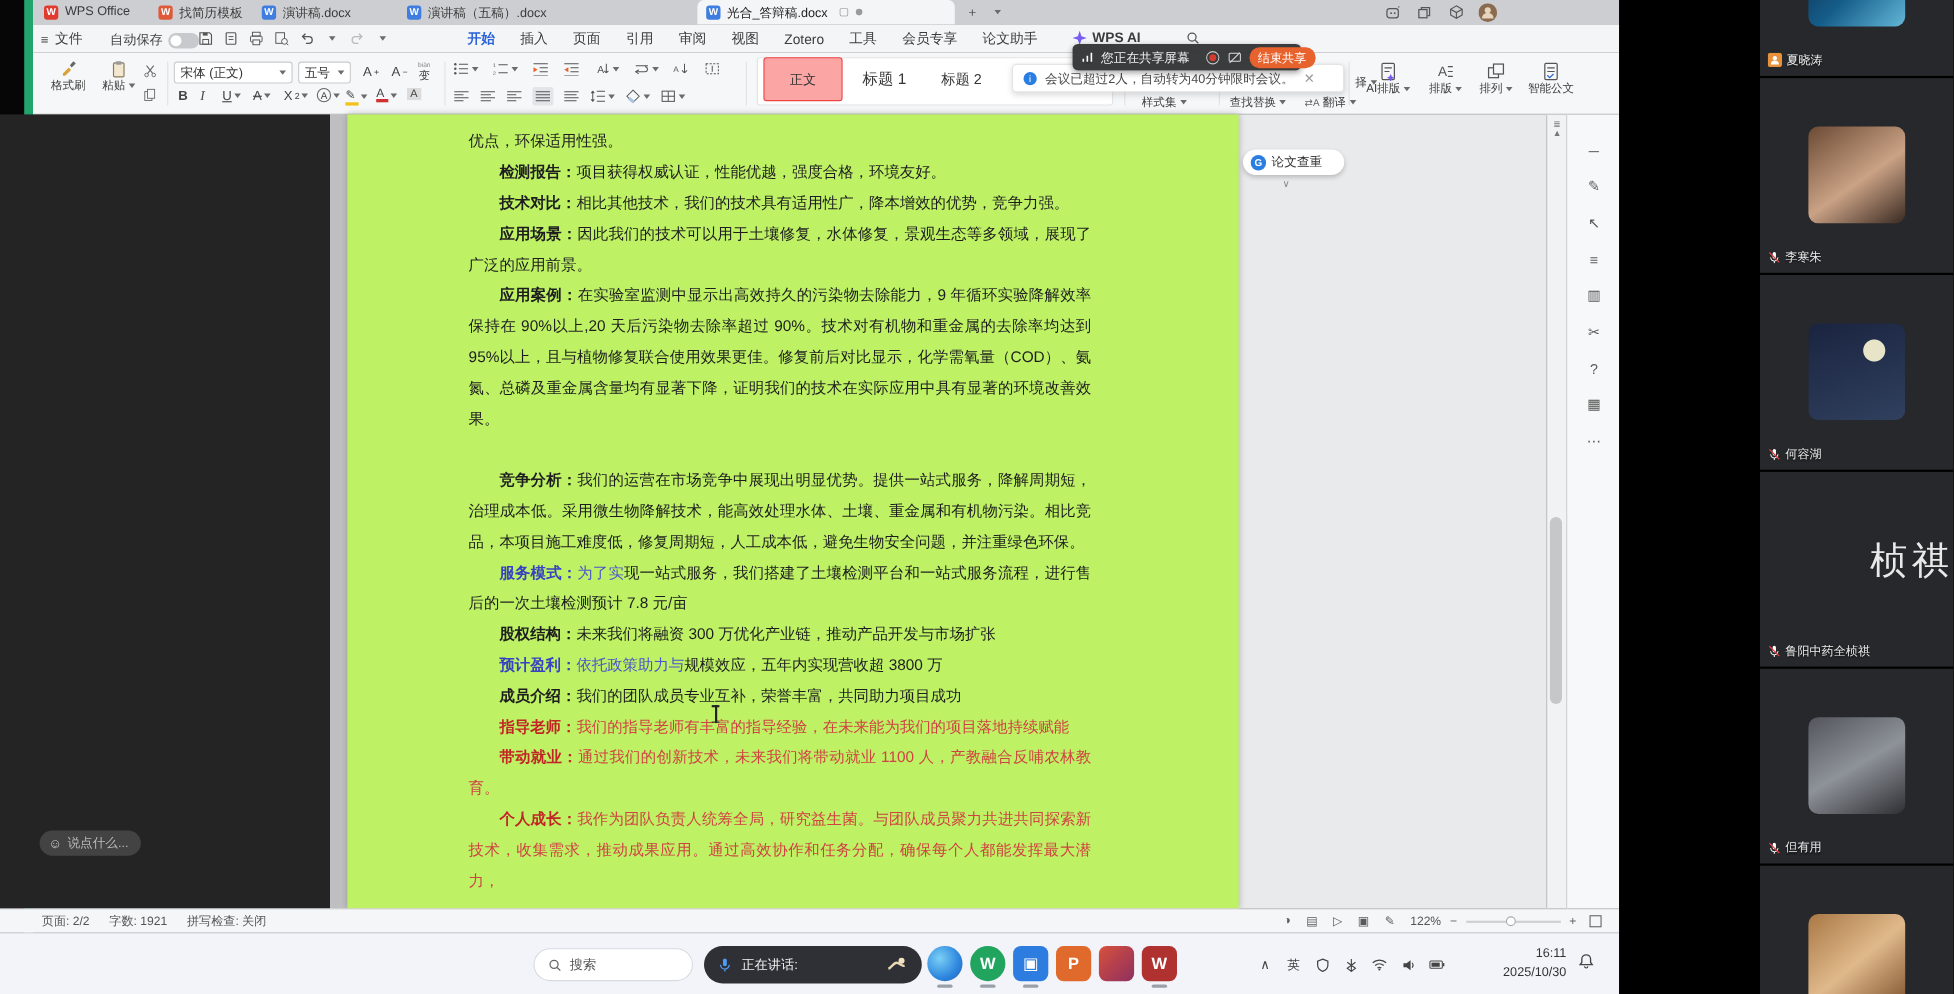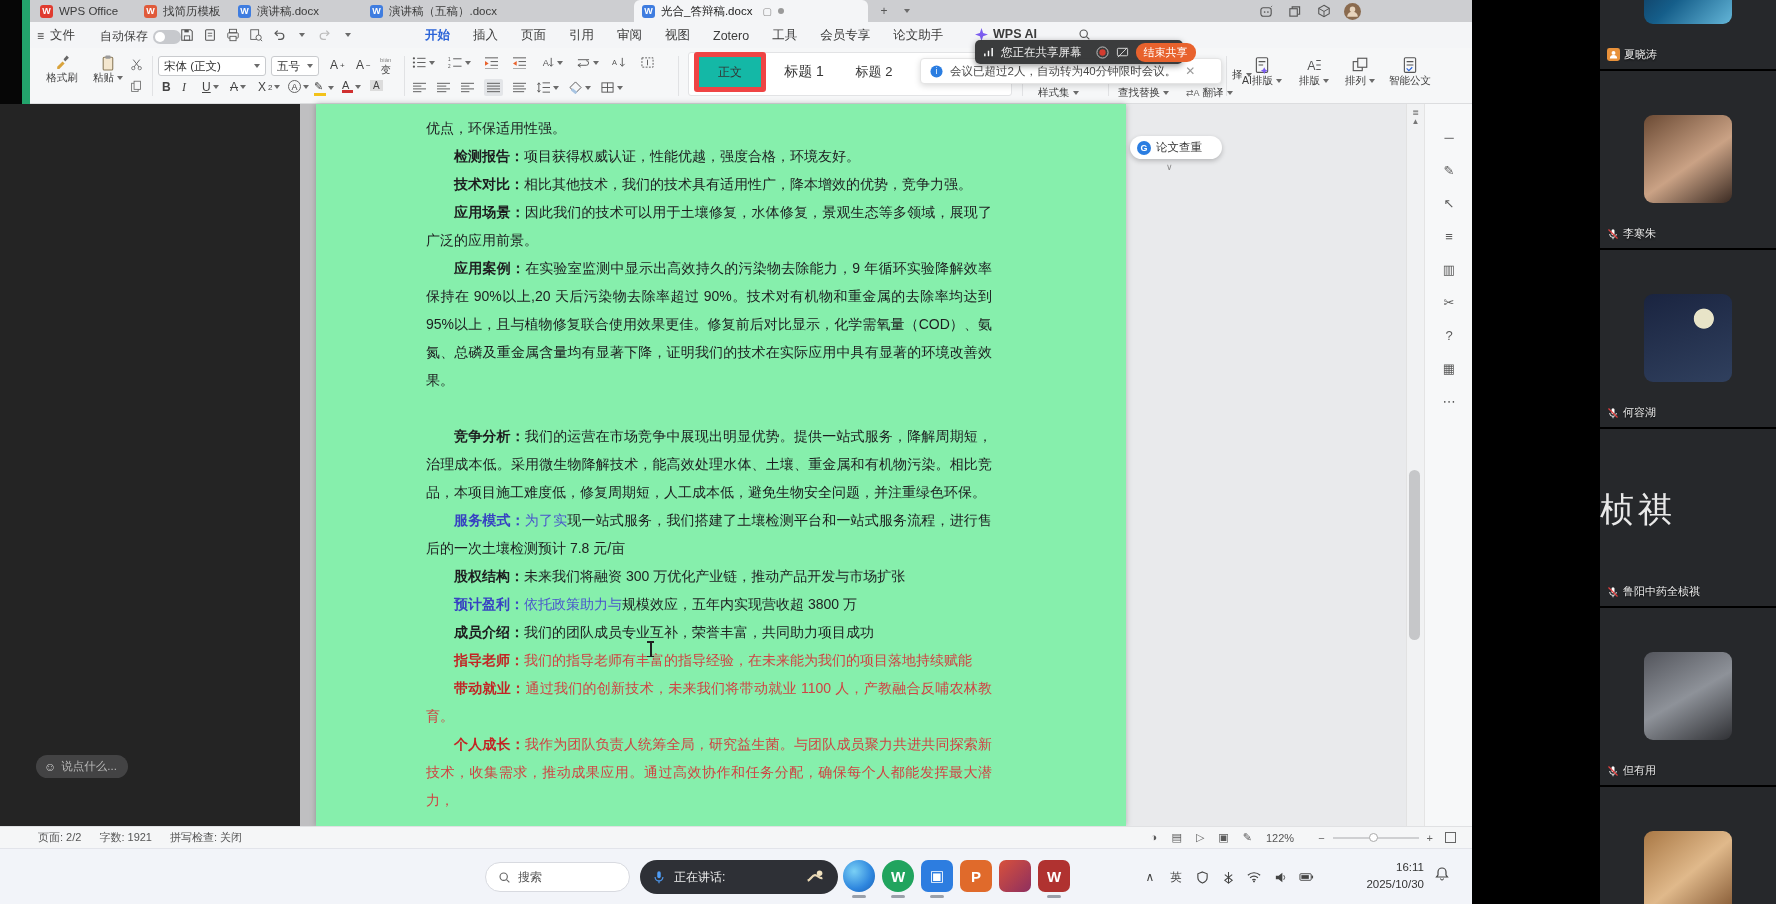--- a/index.html
+++ b/index.html
@@ -24,32 +24,32 @@
   .qicon{width:18px;height:18px;display:flex;align-items:center;justify-content:center;color:#555;}
   .dd{width:0;height:0;border-left:3.5px solid transparent;border-right:3.5px solid transparent;border-top:4px solid #6b6b6b;display:inline-block;}
   .du{width:0;height:0;border-left:3.5px solid transparent;border-right:3.5px solid transparent;border-bottom:4px solid #6b6b6b;display:inline-block;}
   
   #ribbon{left:30px;top:48px;width:1442px;height:56px;background:#f6f7f8;border-bottom:1px solid #dcdddf;}
   .rlabel{font-size:10.5px;color:#3d3d3d;white-space:nowrap;display:flex;align-items:center;gap:3px;}
   .rsel{position:absolute;height:20px;border:1px solid #c9cbce;border-radius:3px;background:#fff;display:flex;align-items:center;justify-content:space-between;padding:0 5px;font-size:11.5px;color:#333;}
   .vdiv{position:absolute;top:8px;width:1px;height:40px;background:#e1e2e4;}
   .fbtn{position:absolute;font-size:12px;color:#444;display:flex;align-items:center;gap:2px;}
   .styl{position:absolute;top:4px;height:40px;display:flex;flex-direction:column;align-items:center;justify-content:center;font-size:12px;color:#333;border-radius:3px;}
-  .styl.sel{border:5px solid #ef4444;background:#14b8a6;}
+  .styl.sel{border:1px solid #ef4444;background:#fca5a5;}
   
   #share-toast{left:947px;top:40px;width:208px;height:23px;background:rgba(48,49,51,.95);border-radius:5px;display:flex;align-items:center;gap:7px;padding:12px 8px;box-shadow:0 2px 6px rgba(0,0,0,.4);z-index:40;margin-left:28px;}
   #share-toast .t{color:#f0f0f0;font-size:11.5px;white-space:nowrap;}
   #end-share{background:#e8622d;color:#fff;font-size:11px;border-radius:9px;padding:2px 8px;white-space:nowrap;}
   #meeting-notice{left:920px;top:58px;width:302px;height:26px;background:#fff;border:1px solid #e4e4e4;border-radius:4px;box-shadow:0 2px 6px rgba(0,0,0,.15);display:flex;align-items:center;gap:7px;padding:0 9px;z-index:39;}
   #meeting-notice .t{font-size:11.5px;color:#4a4a4a;white-space:nowrap;}
   
   #canvas{left:30px;top:104px;width:1376px;height:722px;background:#e9eaec;}
   #canvas-dark{left:0;top:104px;width:300px;height:722px;background:#242424;}
   #canvas-sliver{left:300px;top:104px;width:16px;height:722px;background:#bfbfc1;}
-  #page{left:316px;top:104px;width:810px;height:722px;background:#86efac;box-shadow:0 0 6px rgba(0,0,0,.25);}
+  #page{left:316px;top:104px;width:810px;height:722px;background:#bef264;box-shadow:0 0 6px rgba(0,0,0,.25);}
   #doc{position:absolute;left:110px;top:10px;width:566px;font-family:"Liberation Serif","DejaVu Serif",serif;font-size:14px;line-height:28px;color:#1d1d1f;text-align:justify;}
   #doc p{margin:0;text-indent:2em;}
   #doc p.noind{text-indent:0;}
   #doc .b{font-weight:bold;}
   #doc .bb{font-weight:bold;color:#3742c2;}
   #doc .bl{color:#4a55cc;}
   #doc .rb{font-weight:bold;color:#c22525;}
   #doc .r{color:#d04343;}
   
   #vscroll{left:1406px;top:104px;width:18px;height:722px;background:#f1f2f3;border-left:1px solid #e2e2e2;}
@@ -70,21 +70,21 @@
   .appico{position:absolute;top:860px;width:32px;height:32px;border-radius:7px;display:flex;align-items:center;justify-content:center;color:#fff;font-weight:bold;font-size:15px;}
   .rundot{position:absolute;top:895px;width:14px;height:3px;border-radius:2px;background:#9aa0aa;}
   .tray{position:absolute;top:866px;height:22px;display:flex;align-items:center;justify-content:center;color:#444;font-size:12px;}
   #clock{position:absolute;left:1348px;top:859px;width:76px;text-align:right;font-size:11.5px;color:#333;line-height:17px;}
   
   #chat-bubble{left:36px;top:755px;width:92px;height:23px;background:rgba(70,70,72,.92);border-radius:12px;display:flex;align-items:center;gap:5px;padding:0 8px;color:#b9b9b9;font-size:11.5px;z-index:10;}
   
   #sidebar{left:1472px;top:0;width:304px;height:904px;background:#000;}
   .tile{position:absolute;left:128px;width:176px;height:177px;background:#26282b;overflow:hidden;}
   .avatar{position:absolute;left:44px;width:88px;height:88px;border-radius:9px;}
-  .tile .bigname{position:absolute;left:0;top:58px;width:176px;text-align:left;color:#e9e9e9;font-size:34px;letter-spacing:4px;}
+  .tile .bigname{position:absolute;left:0;top:58px;width:176px;text-align:right;color:#e9e9e9;font-size:34px;letter-spacing:4px;}
   .plabel{position:absolute;left:7px;bottom:7px;display:flex;align-items:center;gap:4px;max-width:164px;}
   .plabel .nm{color:#ececec;font-size:11px;white-space:nowrap;overflow:hidden;text-shadow:0 1px 2px rgba(0,0,0,.8);}
   
   #ibeam{left:646px;top:641px;width:9px;height:16px;z-index:50;}
   #ibeam div{position:absolute;background:#222;}
   svg{display:block;}
 </style>
 </head>
 <body>
 
@@ -591,21 +591,21 @@
         <span>校对</span>
       </span>
     <span style="flex:1;"></span>
     <span id="status-icons" style="display:flex;gap:14px;margin-right:14px;">
         <span style="color:#5a5a5a;font-size:11px;">◑</span>
         <span style="color:#5a5a5a;font-size:11px;">▤</span>
         <span style="color:#5a5a5a;font-size:11px;">▷</span>
         <span style="color:#5a5a5a;font-size:11px;">▣</span>
         <span style="color:#5a5a5a;font-size:11px;">✎</span>
       </span>
-    <span style="margin-right:24px;">122%</span>
+    <span style="margin-right:8px;">122%</span>
     <span style="color:#666;">−</span>
     <span style="position:relative;width:86px;height:2px;background:#cfd0d2;margin:0 8px;display:inline-block;">
         <span style="position:absolute;left:36px;top:-4px;width:9px;height:9px;border-radius:50%;background:#fff;border:1px solid #aaa;"></span>
       </span>
     <span style="color:#666;">+</span>
     <span style="width:11px;height:11px;border:1.4px solid #666;display:inline-block;margin:0 16px 0 12px;"></span>
   </div>
 
   <div class="abs" id="taskbar">
     

